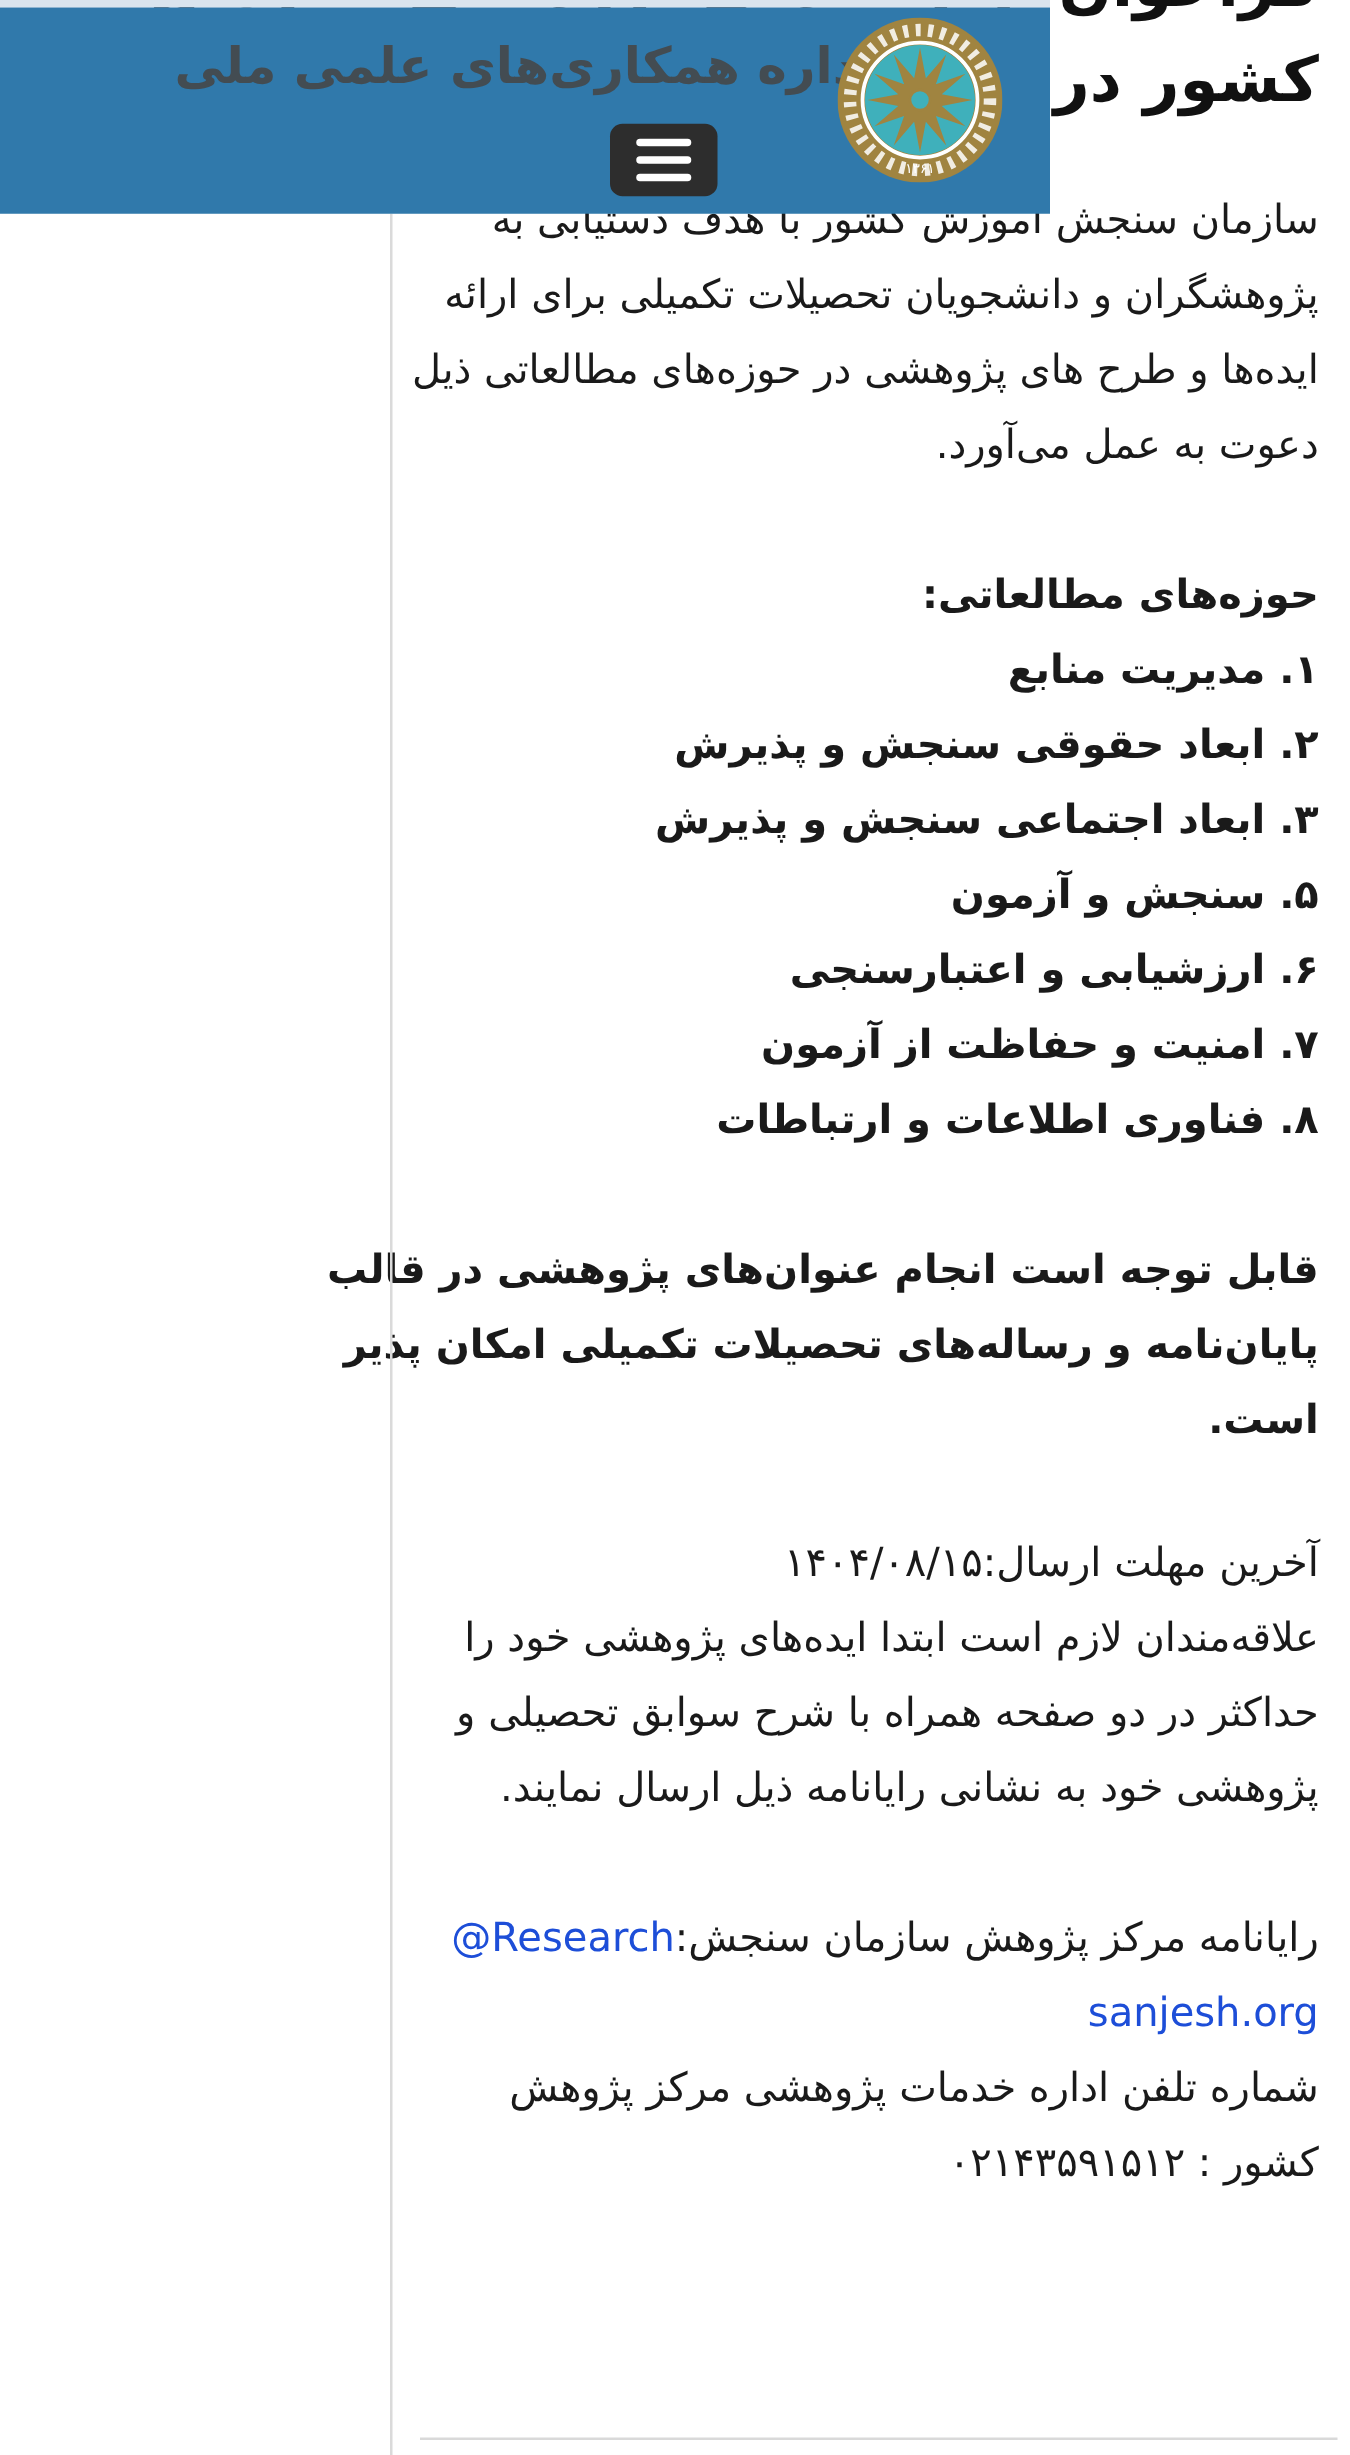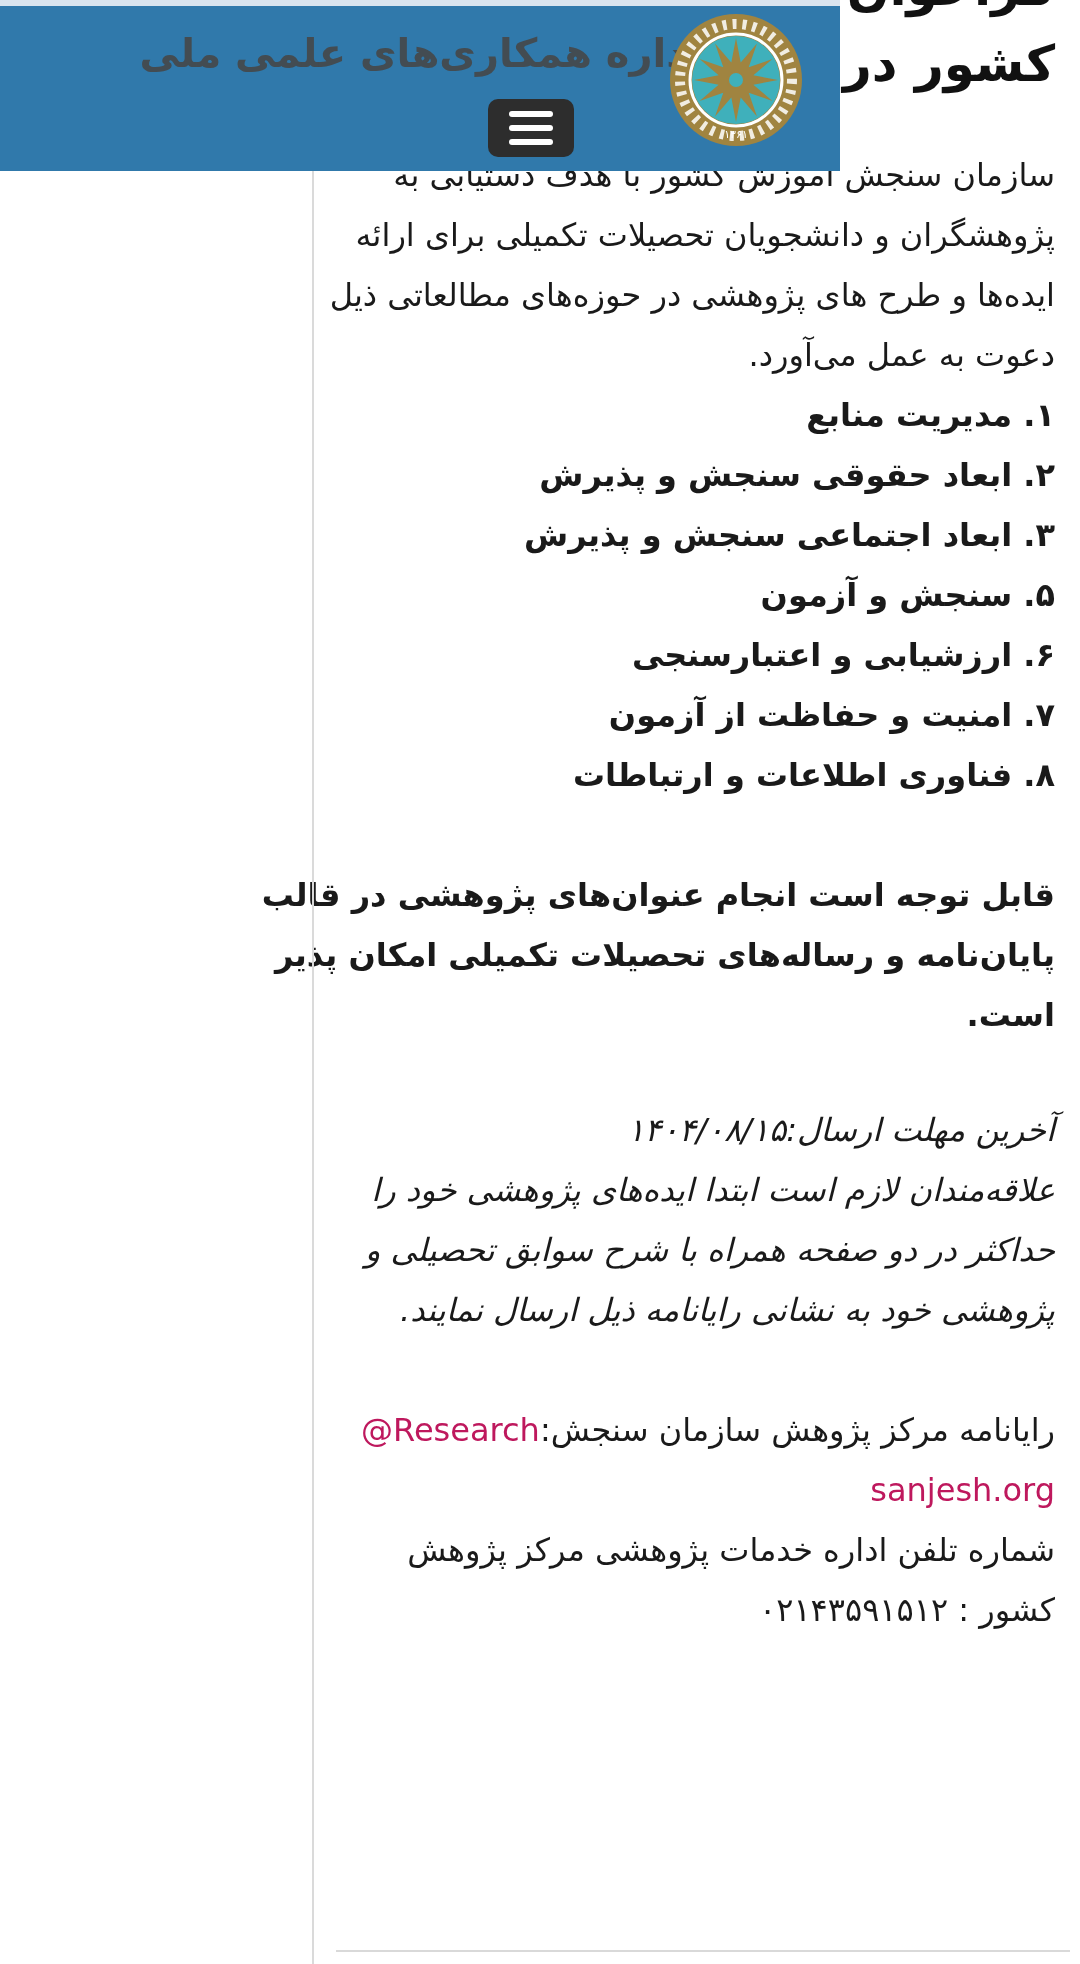--- a/index.html
+++ b/index.html
@@ -55,24 +55,24 @@
     position:absolute;left:314px;top:145px;width:766px;
     padding-right:25px;box-sizing:border-box;
     direction:rtl;text-align:right;
     font-size:32px;line-height:60px;color:#1a1a1a;
     z-index:0;
   }
   .content .line{white-space:nowrap;}
   .areas-heading{margin-top:60px;font-weight:700;}
   .area-item{font-weight:700;}
   .note{margin-top:60px;font-weight:700;}
-  .deadline-block{margin-top:55px;font-style:italic;}
+  .deadline-block{margin-top:55px;}
   .email-block{margin-top:60px;}
   .latin{font-family:"DejaVu Sans", sans-serif;}
-  .gray{color:#be185d;}
+  .gray{color:#1d4ed8;}
   .bottom-divider{
     position:absolute;left:336px;top:1950px;width:734px;height:2px;
     background:#d9d9d9;z-index:1;
   }
 </style>
 </head>
 <body>
 
 <div class="bg-heading">
   <div>فراخوان اولویت‌های پژوهشی سازمان سنجش آموزش</div>
@@ -107,20 +107,21 @@
 
 <div class="content">
 
   <div class="intro">
     <div class="line">سازمان سنجش آموزش کشور با هدف دستیابی به</div>
     <div class="line">پژوهشگران و دانشجویان تحصیلات تکمیلی برای ارائه</div>
     <div class="line">ایده‌ها و طرح های پژوهشی در حوزه‌های مطالعاتی ذیل</div>
     <div class="line">دعوت به عمل می‌آورد.</div>
   </div>
 
+  <div class="areas-heading line">حوزه‌های مطالعاتی:</div>
 
   <div>
     <div class="area-item line">۱. مدیریت منابع</div>
     <div class="area-item line">۲. ابعاد حقوقی سنجش و پذیرش</div>
     <div class="area-item line">۳. ابعاد اجتماعی سنجش و پذیرش</div>
     <div class="area-item line">۵. سنجش و آزمون</div>
     <div class="area-item line">۶. ارزشیابی و اعتبارسنجی</div>
     <div class="area-item line">۷. امنیت و حفاظت از آزمون</div>
     <div class="area-item line">۸. فناوری اطلاعات و ارتباطات</div>
   </div>

